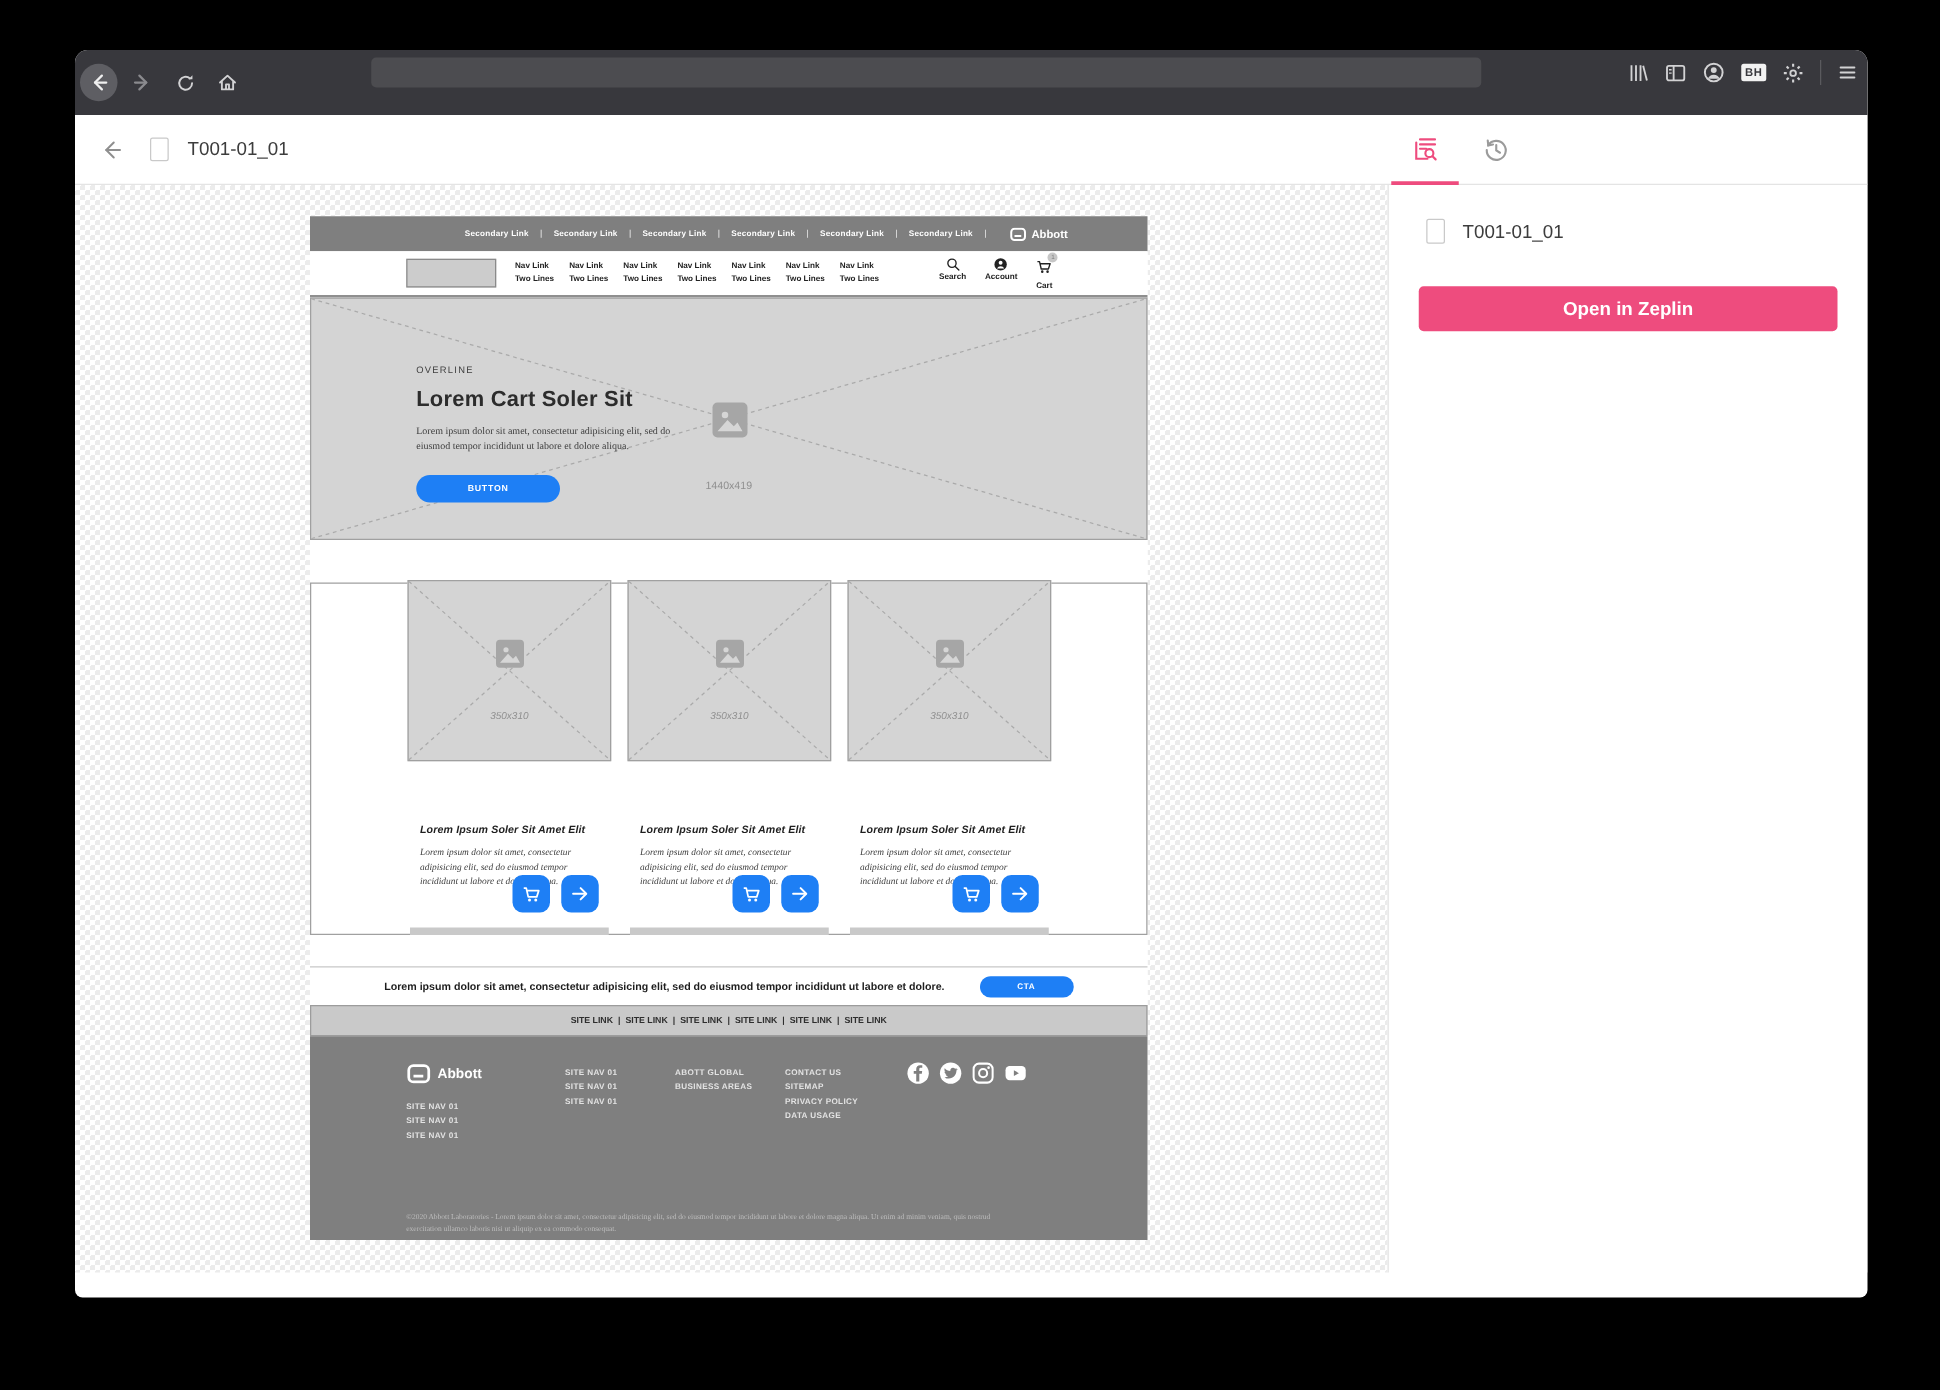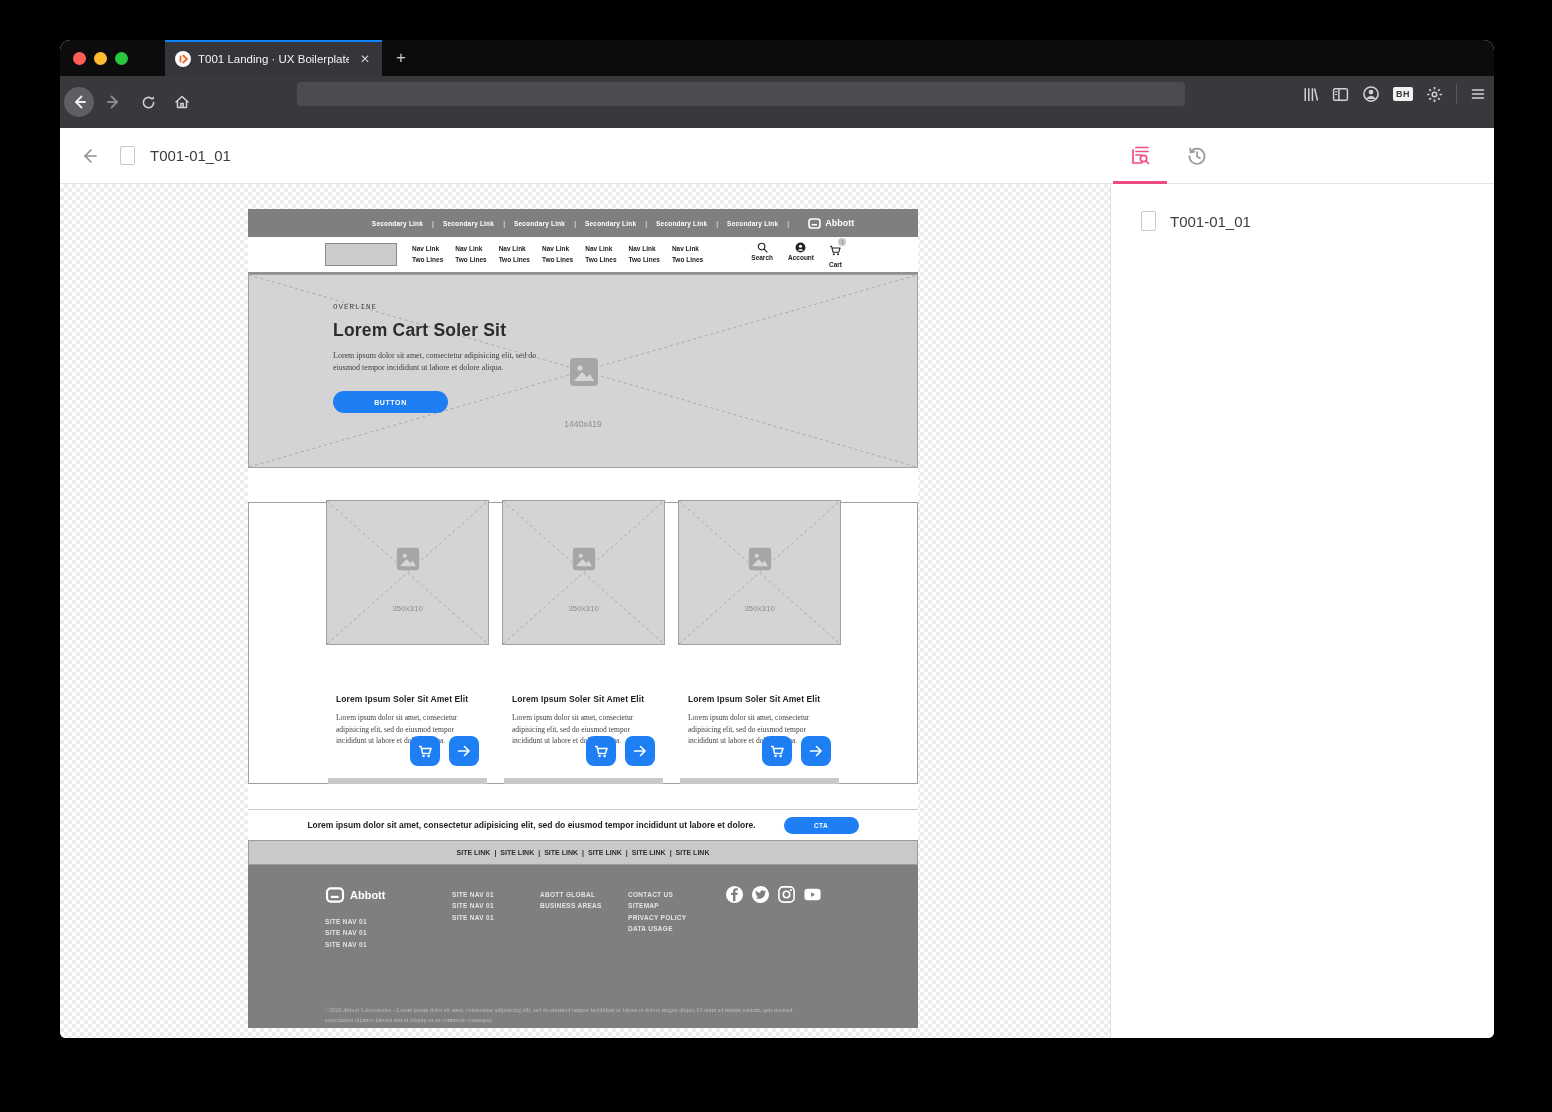--- a/index.html
+++ b/index.html
@@ -82,31 +82,31 @@
                 align-items:center; justify-content:center; }
 
   .placeholder { position:relative; background:#d4d4d4; border:1px solid #a0a0a0; }
   .ph-x { position:absolute; inset:0; width:100%; height:100%; }
   .ph-size { position:absolute; left:0; right:0; text-align:center; font-size:8.5px; color:#8f8f8f; }
 
   .wf-hero { height:194px; }
   .hero-img-icon { position:absolute; left:320px; top:82px; }
   .wf-hero .ph-size { top:144px; }
   .hero-content { position:absolute; left:84px; top:28px; width:218px; }
-  .overline { font-family:Liberation Mono, monospace; font-size:7.5px; letter-spacing:1px; color:#3f3f3f; }
+  .overline { font-family:Liberation Sans, sans-serif; font-size:7.5px; letter-spacing:1px; color:#3f3f3f;margin-top:24px; }
   .hero-title { font-size:17.5px; font-weight:bold; color:#2c2c2c; margin-top:9px; letter-spacing:.2px; }
   .hero-body { font-family:"Liberation Serif",serif; font-size:8px; line-height:1.5;
                color:#3d3d3d; margin-top:9px; }
   .pill { background:#1e7ff5; color:#fff; border:none; border-radius:11px;
           font-weight:bold; font-family:"Liberation Sans",sans-serif;
           display:flex; align-items:center; justify-content:center; }
   .hero-btn { width:115px; height:22px; font-size:7px; letter-spacing:.6px; margin-top:17px; }
 
   .wf-gap { height:34px; background:#fff; }
-  .wf-cards { height:282px; border:1px solid #a0a0a0; position:relative; background:#fff; }
+  .wf-cards { height:282px; border:1px solid #a0a0a0; position:relative; background:#fff;font-style:italic; }
   .card { position:absolute; top:-3px; width:163px; height:278px; background:#fff; }
   .card:nth-of-type(1){ left:77px; } .card:nth-of-type(2){ left:253px; } .card:nth-of-type(3){ left:429px; }
   .card-img { height:145px; }
   .card-img .img-icon { position:absolute; left:69px; top:46px; }
   .card-img .ph-size { top:103px; font-size:8px; }
   .card-body { padding:13px 10px 0 10px;margin-top:36px; }
   .card-title { font-size:8.5px; font-weight:bold; color:#1f1f1f; letter-spacing:.1px; }
   .card-text { font-family:"Liberation Serif",serif; font-size:7.5px; line-height:1.55;
                color:#3d3d3d; margin-top:8px; }
   .card-actions { position:absolute; right:10px; bottom:12px; display:flex; gap:9px; }
@@ -132,37 +132,20 @@
   .f-col3 { left:292px; top:24px; } .f-col4 { left:380px; top:24px; }
   .f-social { position:absolute; left:477px; top:20px; display:flex; gap:7px; }
   .f-copy { position:absolute; left:77px; top:141px; width:490px;
             font-family:"Liberation Serif",serif; font-size:6px; line-height:1.6; color:#bdbdbd; }
 </style>
 </head>
 <body>
 
 <div class="window">
 
-  <div class="tabbar">
-    <div class="traffic">
-      <div class="dot r"></div>
-      <div class="dot y"></div>
-      <div class="dot g"></div>
-    </div>
-    <div class="tab">
-      <svg class="favicon" viewBox="0 0 16 16">
-        <circle cx="8" cy="8" r="8" fill="#fff"></circle>
-        <rect x="4.6" y="4.5" width="1.8" height="7" rx="0.9" fill="#f26322"></rect>
-        <path d="M8.2 4.5 L12 8 L8.2 11.5" fill="none" stroke="#f26322" stroke-width="1.8" stroke-linecap="round" stroke-linejoin="round"></path>
-      </svg>
-      <span class="tab-title">T001 Landing · UX Boilerplate</span>
-      <span class="tab-close">✕</span>
-    </div>
-    <div class="newtab">+</div>
-  </div>
 
   <div class="toolbar">
     <div class="navbtns">
       <div class="circbtn back">
         <svg width="16" height="16" viewBox="0 0 16 16">
             <path d="M10.5 2.5 L5 8 L10.5 13.5" fill="none" stroke="#f0f0f0" stroke-width="1.8" stroke-linecap="round" stroke-linejoin="round"></path>
             <line x1="5" y1="8" x2="14" y2="8" stroke="#f0f0f0" stroke-width="1.8" stroke-linecap="round"></line>
           </svg>
       </div>
       <div class="tbicon">
@@ -548,16 +531,17 @@
         </div>
 
       </div>
     </div>
 
     <div class="panel">
       <div class="panel-row">
         <div class="panel-screen-icon"></div>
         <div class="panel-title">T001-01_01</div>
       </div>
+      <button class="open-btn">Open in Zeplin</button>
     </div>
   </div>
 
 </div>
 
 </body></html>

